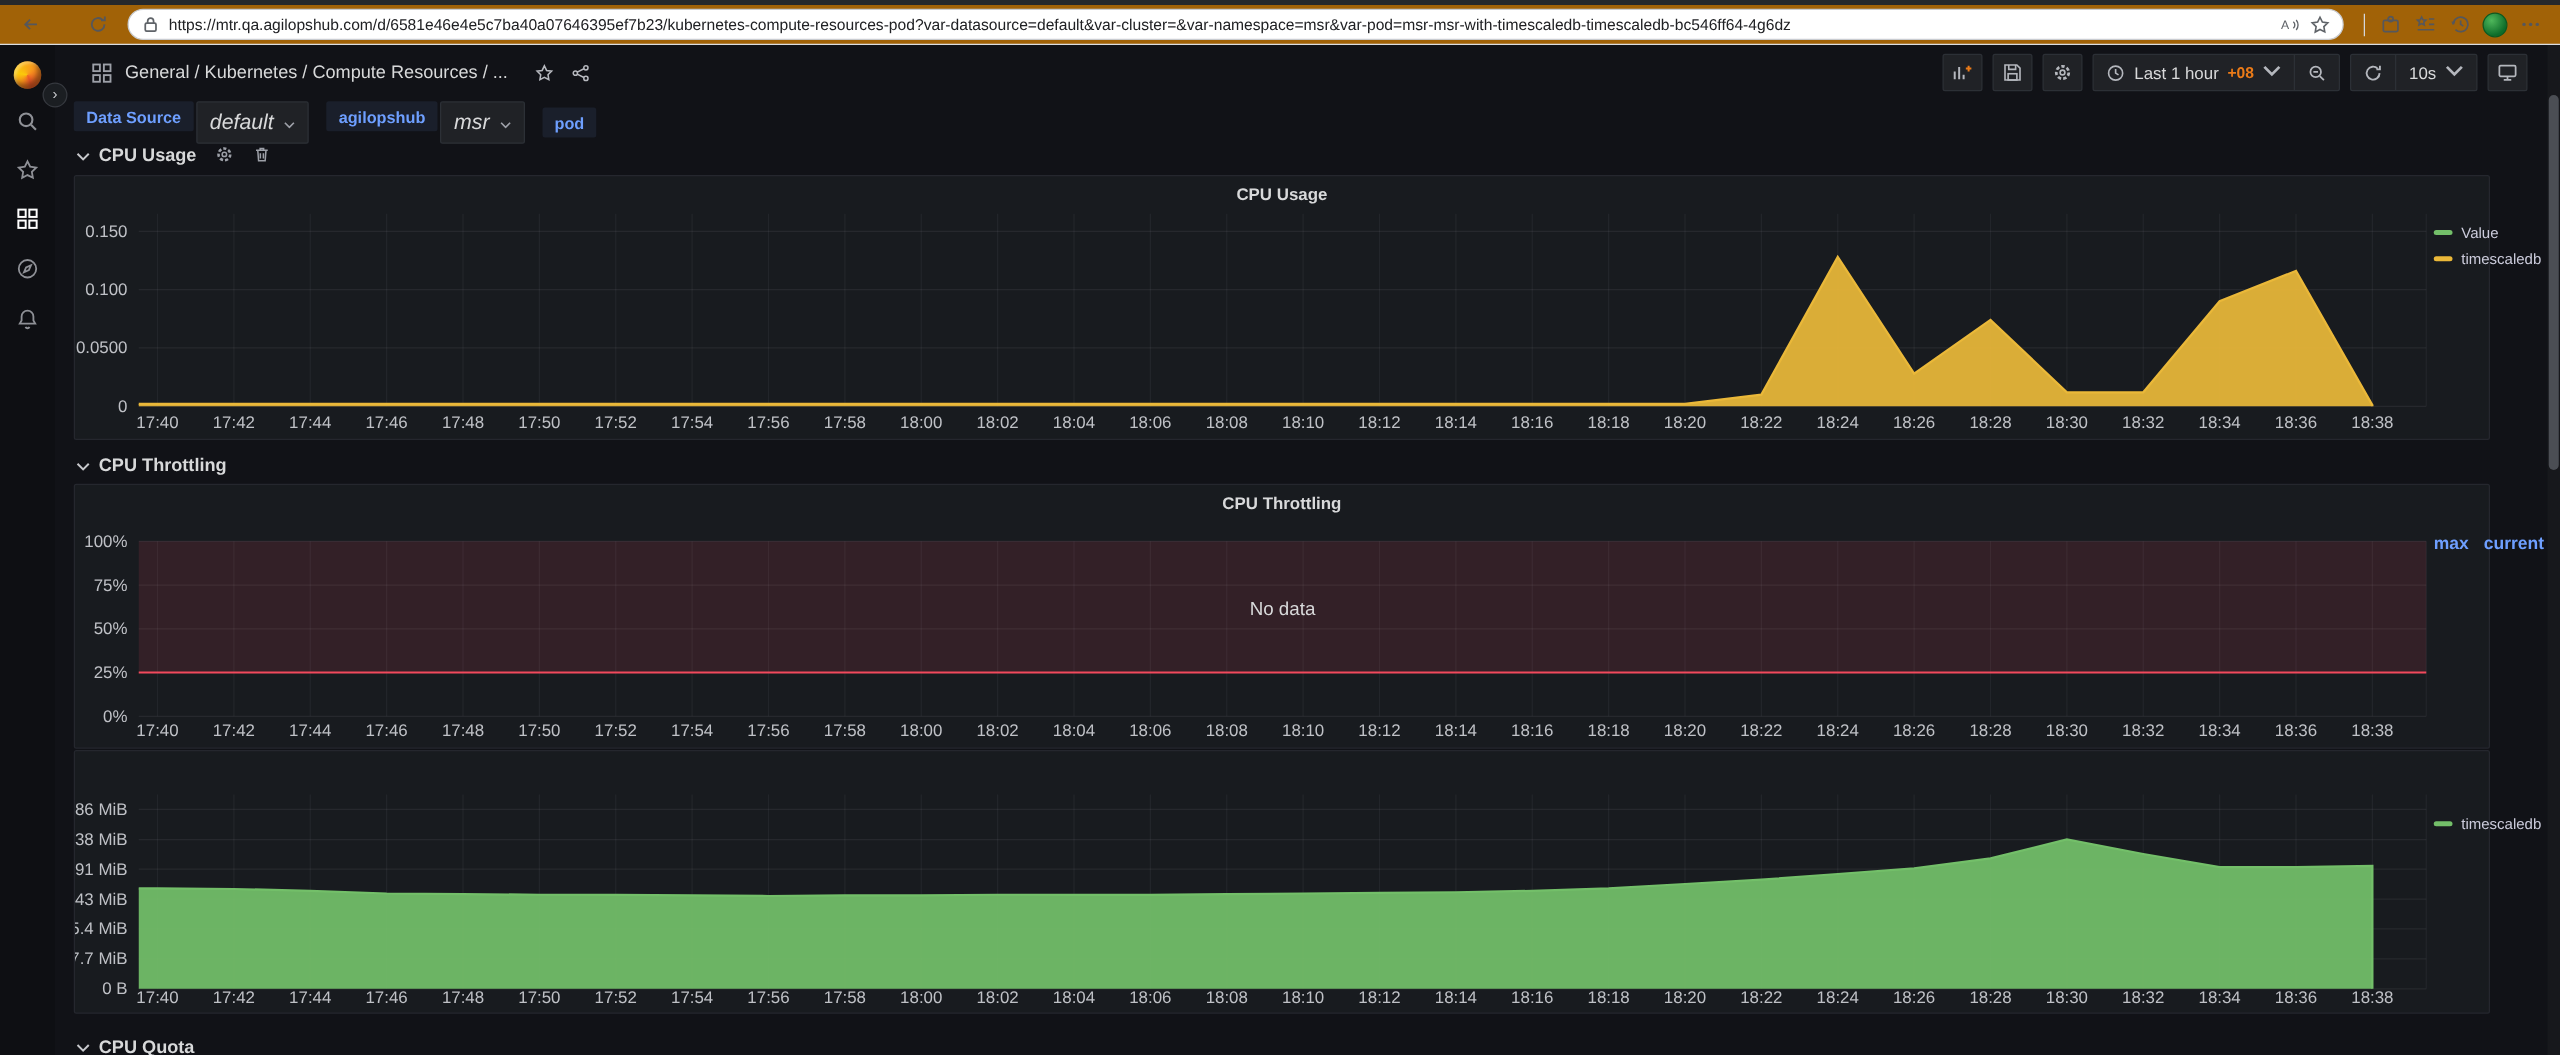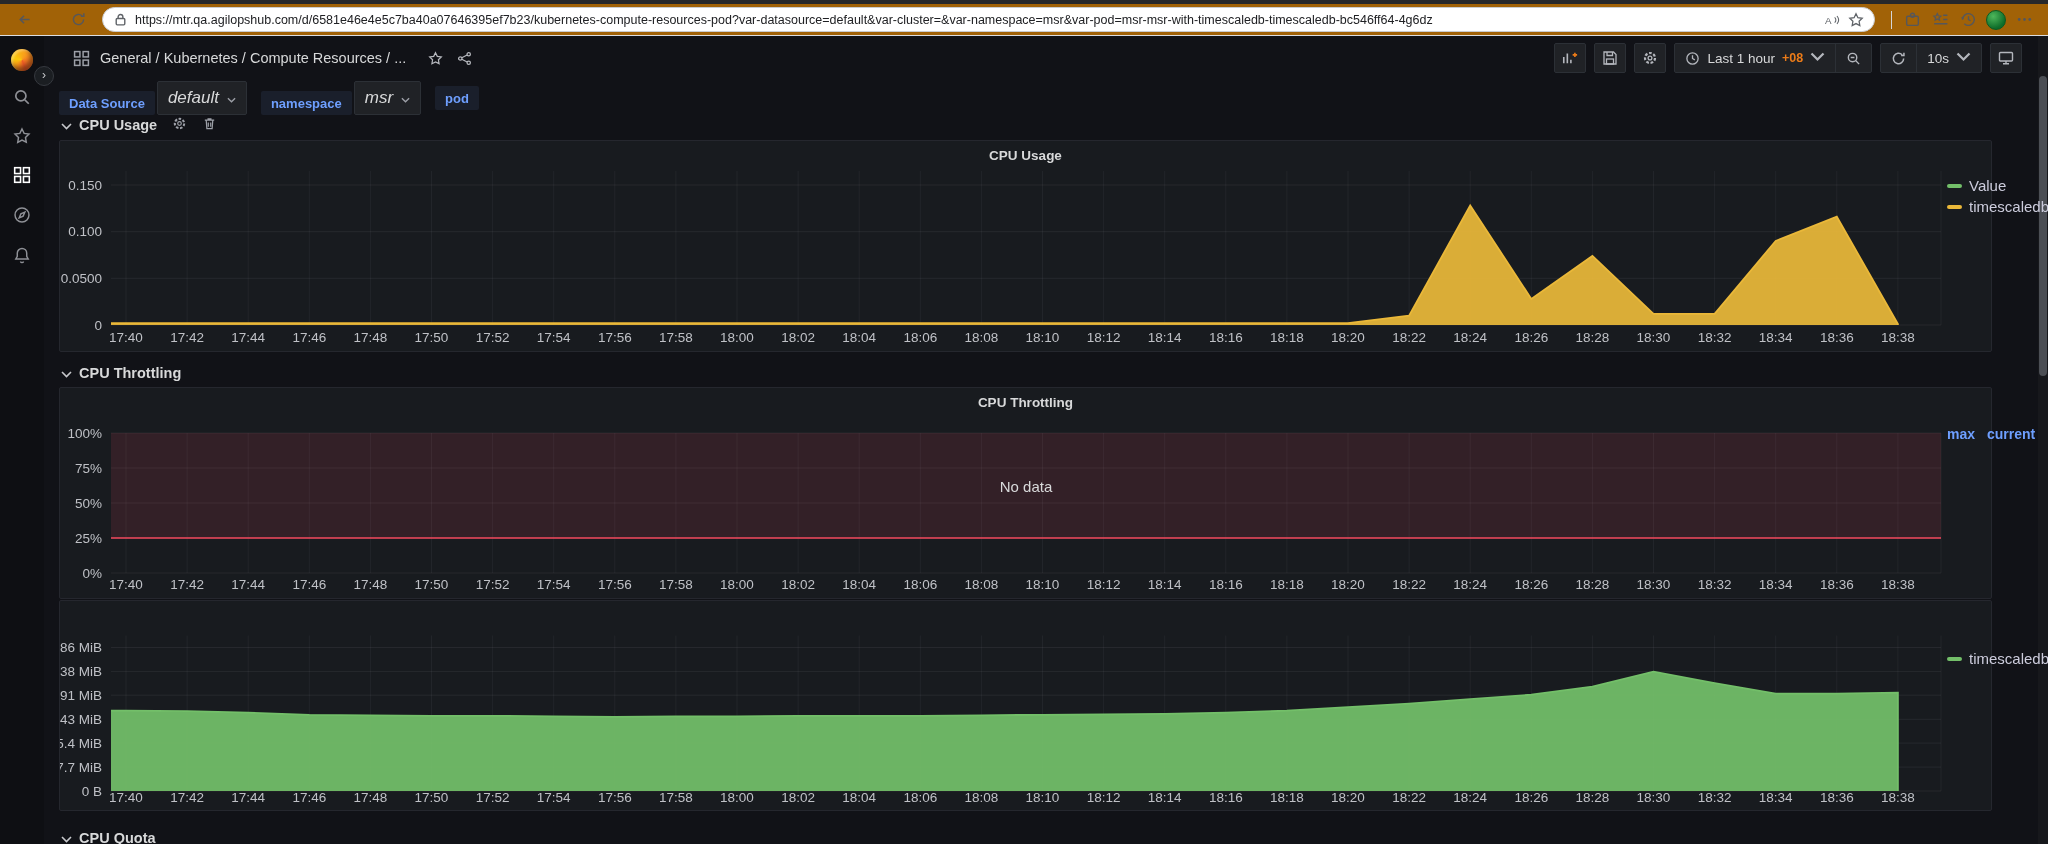--- a/index.html
+++ b/index.html
@@ -45,37 +45,37 @@
   .tbtn svg { width:16px; height:16px; }
   .tgroup { display:flex; height:30px; background:#202226; border:1px solid #2c3036; border-radius:2px; align-items:stretch; }
   .tgroup .seg { display:flex; align-items:center; gap:7px; padding:0 10px; color:#d8d9da; font-size:13.5px; }
   .tgroup .seg svg { width:15px; height:15px; color:#b4b7bd; }
   .tgroup .vdiv { width:1px; background:#2c3036; }
   .tz { color:#EB7B18; font-weight:600; font-size:12.5px; }
   .caret svg { width:9px; height:6px; color:#9da0a8; }
 
   
   .varsrow { position:absolute; top:45px; left:15px; display:flex; align-items:center; gap:14px; }
-  .var-group { display:flex; align-items:flex-end; gap:2px; }
+  .var-group { display:flex; align-items:flex-start; gap:2px; }
   .var-label { background:#1a1f2b; color:#6E9FFF; font-size:13px; font-weight:700; padding:0 10px; height:24px; display:flex; align-items:center; border-radius:2px; }
   .var-value { background:#202226; border:1px solid #2c3036; color:#d8d9da; font-size:17px; padding:16px 10px; height:24px; display:flex; align-items:center; gap:8px; border-radius:2px;font-style:italic; }
   .var-value.wide { border-color:#44474e; }
 
   
   .rowhdr { position:absolute; display:flex; align-items:center; gap:7px; color:#d8d9da; font-size:14.5px; font-weight:700; height:20px; }
   .rowhdr .chev svg { width:11px; height:7px; color:#c7c8cc; }
   .rowhdr .ric { color:#9da0a8; margin-left:8px; }
   .rowhdr .ric svg { width:15px; height:15px; }
   .panel { position:absolute; left:15px; width:1933px; background:#181B1F; border:1px solid #25272e; border-radius:2px; }
   .ptitle { position:absolute; top:7px; left:0; right:0; text-align:center; font-size:13.5px; font-weight:600; color:#d8d9da; z-index:2; }
   .panel svg.chart { position:absolute; top:0; left:0; }
   .axis { fill:#bfc1c6; font-size:13.5px; font-family:"Liberation Sans","DejaVu Sans",sans-serif; }
   .nodata { fill:#d8d9da; font-size:15px; font-family:"Liberation Sans","DejaVu Sans",sans-serif; }
   .legend { position:absolute; left:1887px; z-index:3; }
-  .legend-item { display:flex; align-items:center; height:21px; color:#ccccdc; font-size:15px; white-space:nowrap; }
+  .legend-item { display:flex; align-items:center; height:21px; color:#ccccdc; font-size:12px; white-space:nowrap; }
   .legend-dash { width:15px; height:4px; border-radius:2px; margin-right:7px; flex:0 0 auto; }
   .legend-words { display:flex; gap:12px; }
   .legend-word { color:#6E9FFF; font-size:14px; font-weight:600; }
 
   
   .sb-track { position:absolute; right:0; top:36px; width:10px; height:808px; background:#17181c; }
   .sb-thumb { position:absolute; right:1px; top:40px; width:8px; height:300px; background:#4b4e54; border-radius:4px; }
 </style>
 </head>
 <body>
@@ -276,21 +276,21 @@
         <div class="var-group">
           <span class="var-label">Data Source</span>
           <span class="var-value">
             <span>default</span>
             <span class="caret"><svg viewBox="0 0 10 6" fill="none" stroke="currentColor" stroke-width="1.5">
                   <path d="M1 1l4 4 4-4"></path>
                 </svg></span>
           </span>
         </div>
         <div class="var-group">
-          <span class="var-label">namespace</span>
+          <span class="var-label">agilopshub</span>
           <span class="var-value">
             <span>msr</span>
             <span class="caret"><svg viewBox="0 0 10 6" fill="none" stroke="currentColor" stroke-width="1.5">
                   <path d="M1 1l4 4 4-4"></path>
                 </svg></span>
           </span>
         </div>
         <div class="var-group">
           <span class="var-label">pod</span>
         </div>

